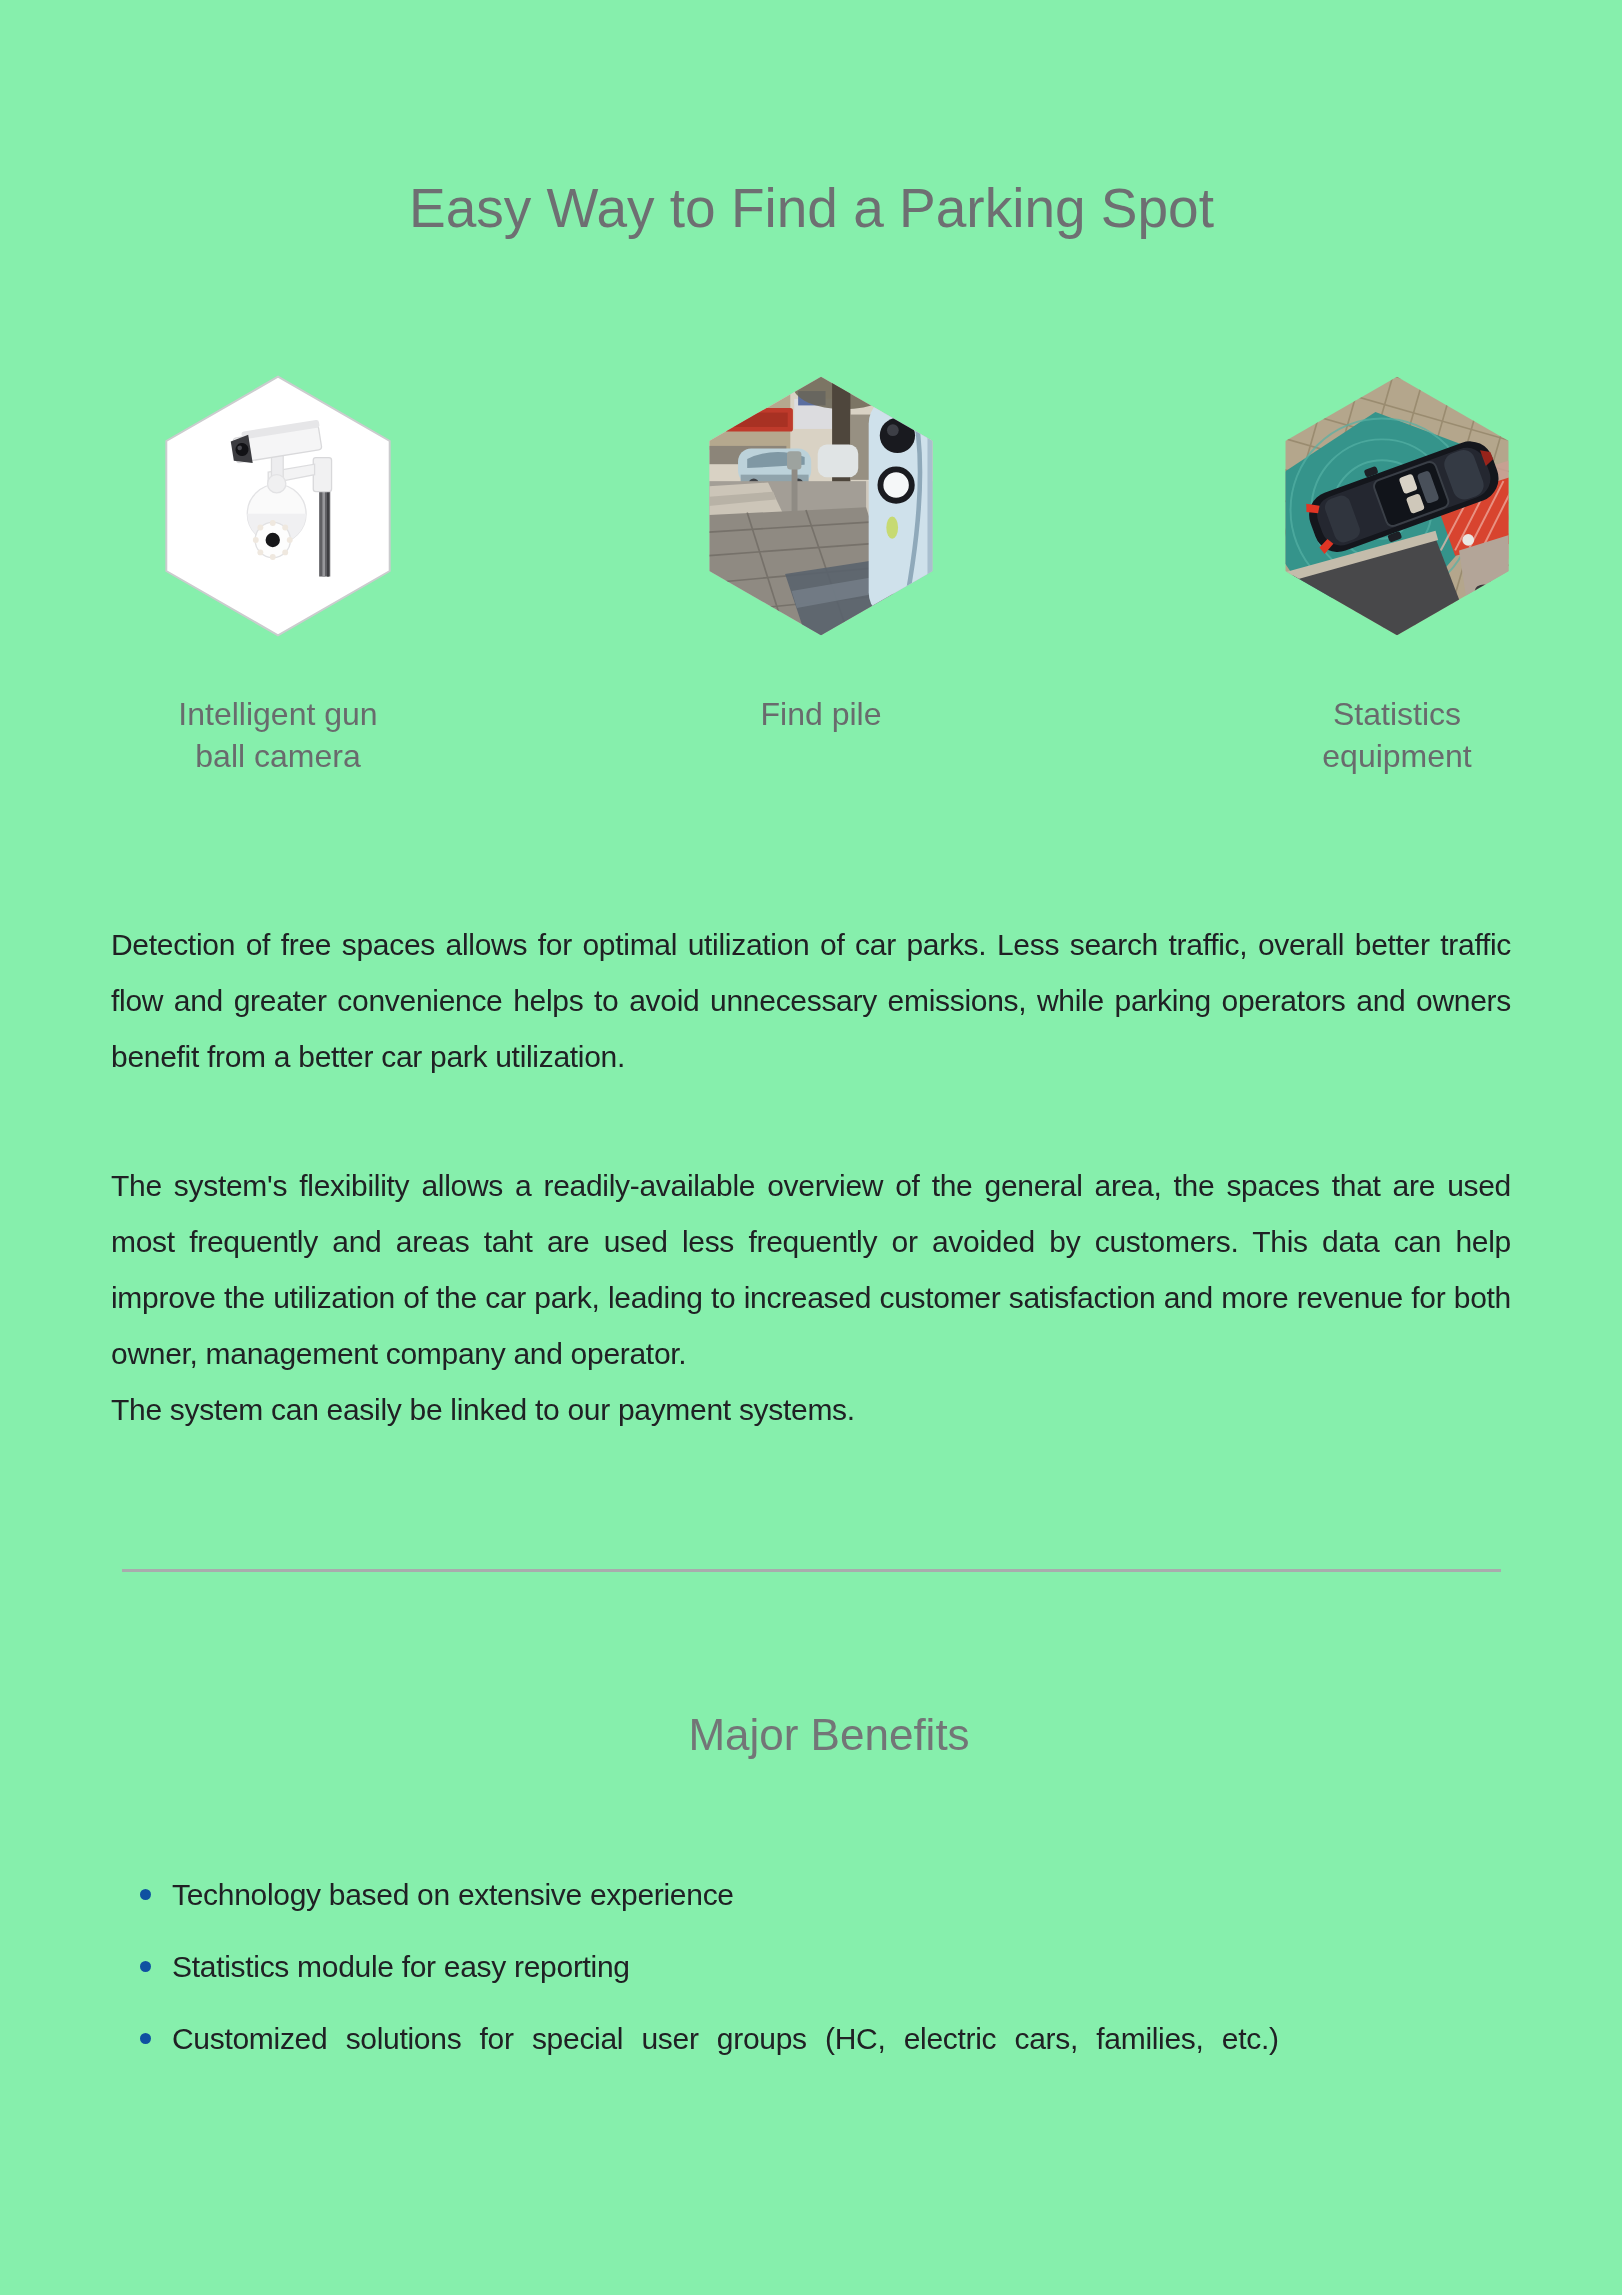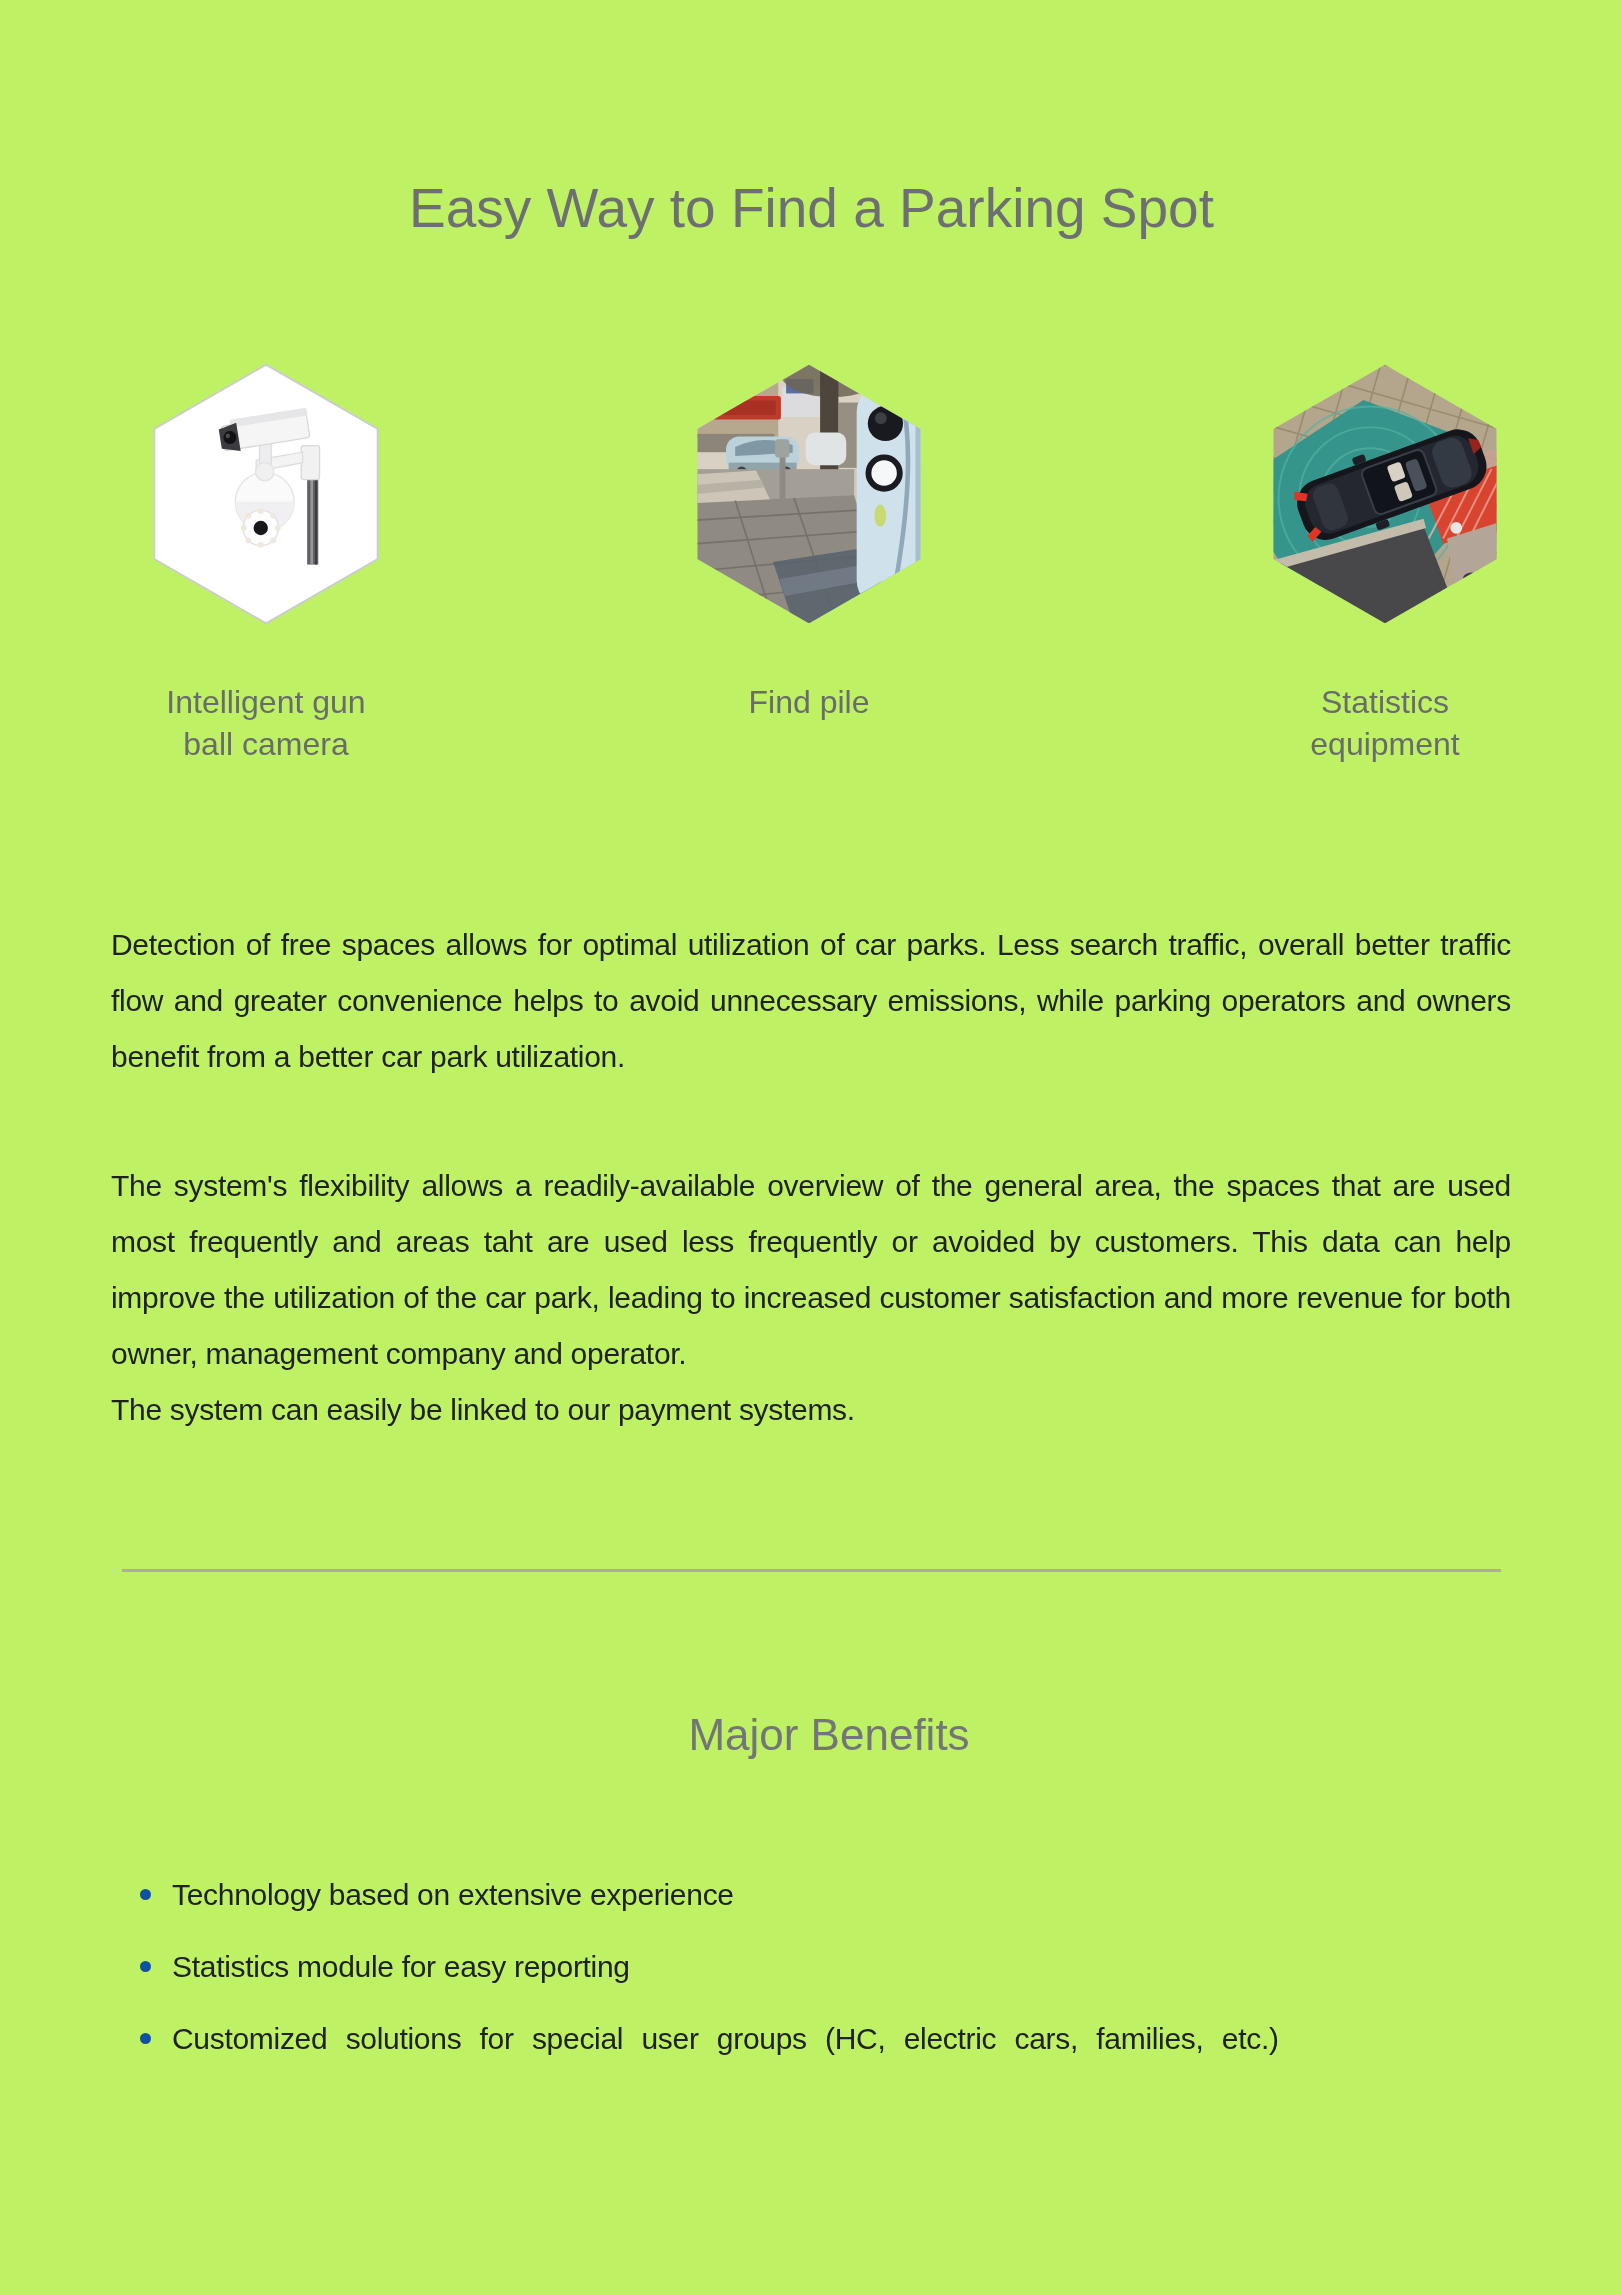--- a/index.html
+++ b/index.html
@@ -1,32 +1,32 @@
 <!DOCTYPE html>
 <html style="font-size:10.5px"><head>
 <meta charset="utf-8">
 <style>
   html,body{margin:0;padding:0;background:#e9e9e9;}
   .page{
     position:relative;
     width:1623px;height:2295px;
-    background:#bef264;
+    background:#86efac;
     font-family:"Liberation Sans", sans-serif;
     overflow:hidden;
   }
   .title{
     position:absolute;top:139px;left:0;right:0;
     text-align:center;
     font-size:55px;font-weight:400;
     color:#6e6f72;
     letter-spacing:0px;
   }
   
   .features{position:absolute;top:359px;left:0;width:1623px;height:419px;}
-  .feature{position:absolute;width:406px;text-align:center;margin:4px;}
+  .feature{position:absolute;width:406px;text-align:center;margin:16px;}
   .feature.f1{left:59px;}
   .feature.f2{left:602px;}
   .feature.f3{left:1178px;}
   .feature svg{display:inline-block;}
   .feature figcaption{
     margin:54px auto 0;
     max-width:249px;
     font-size:32px;line-height:1.32;
     color:#696b6d;
   }

